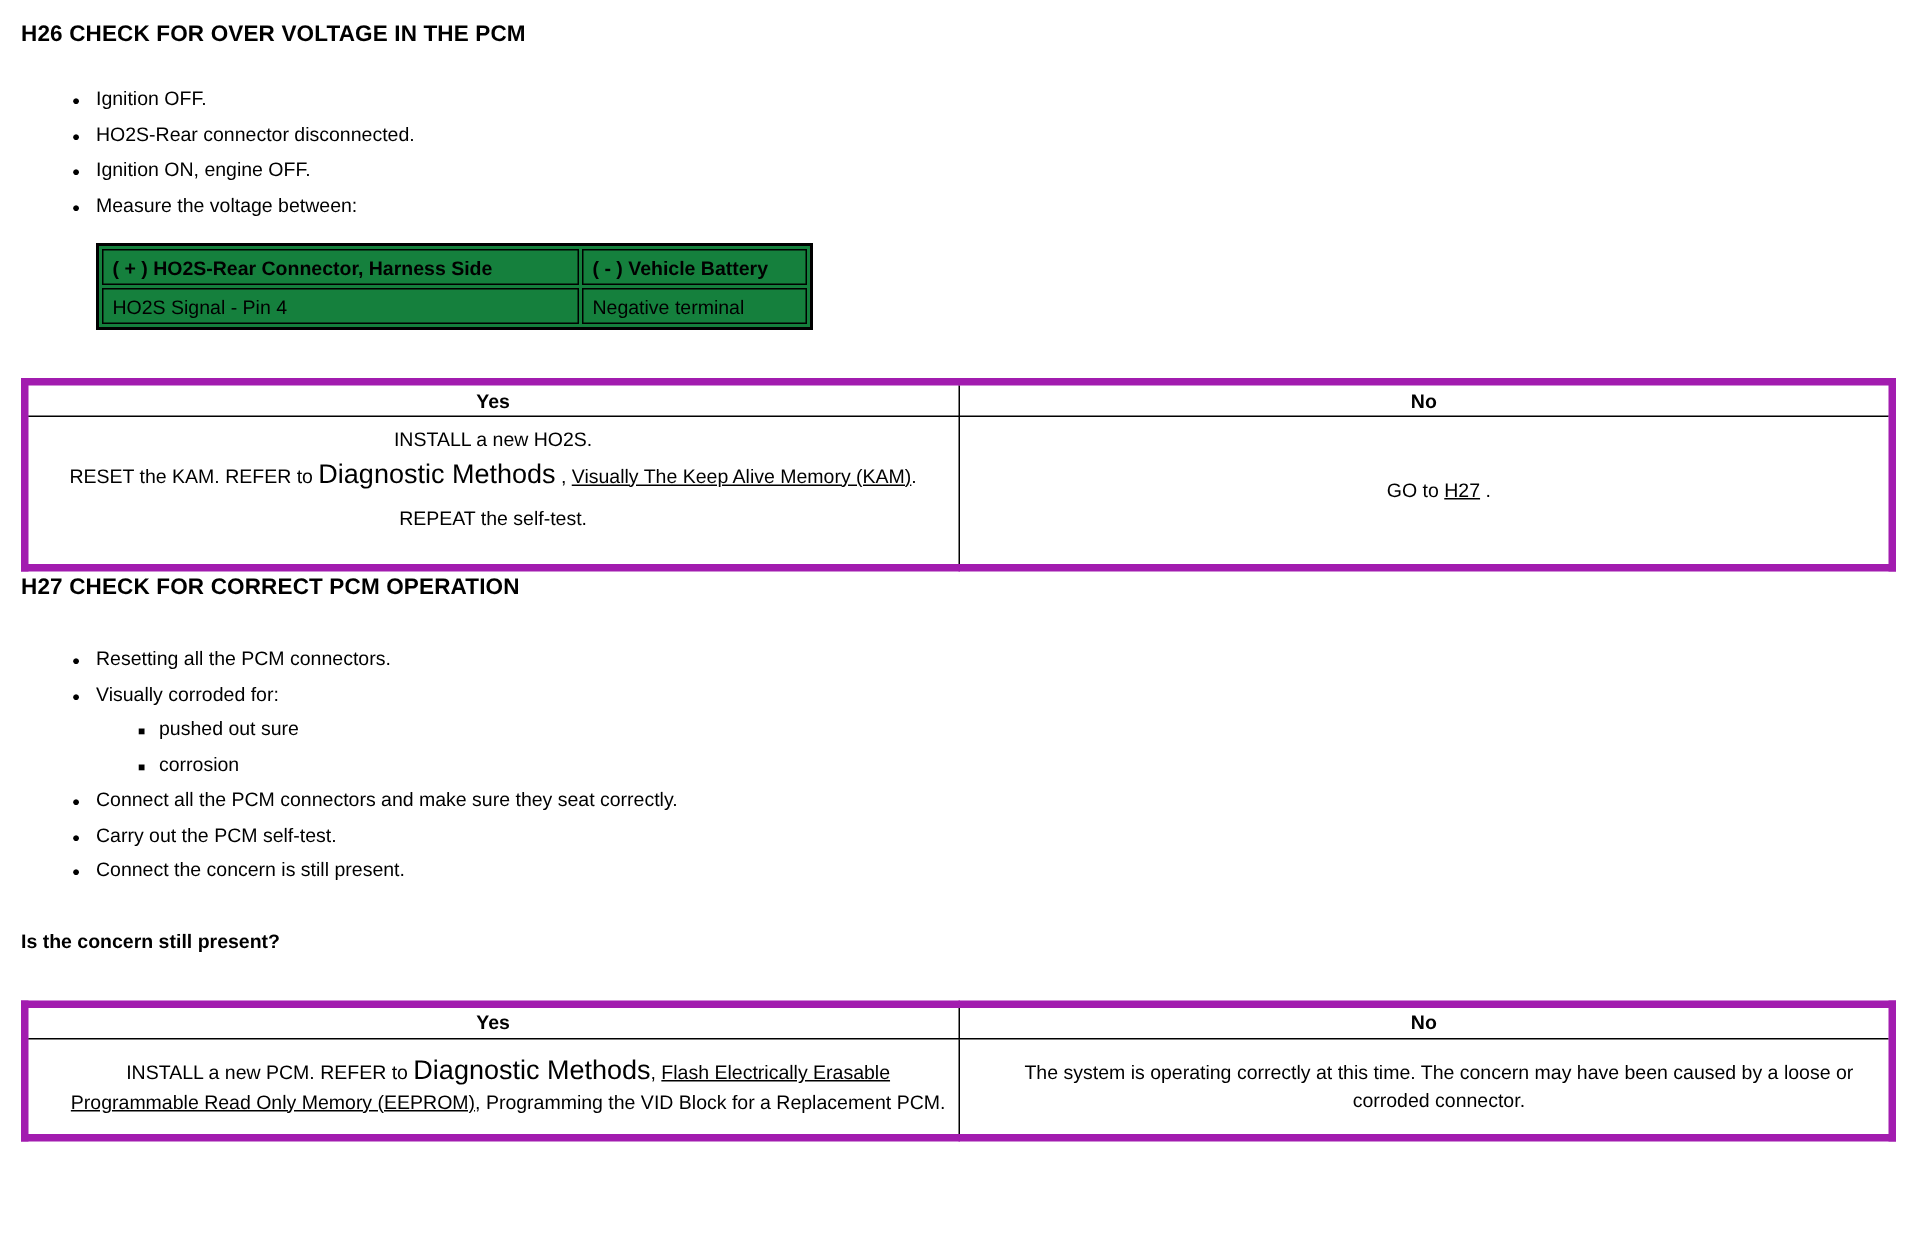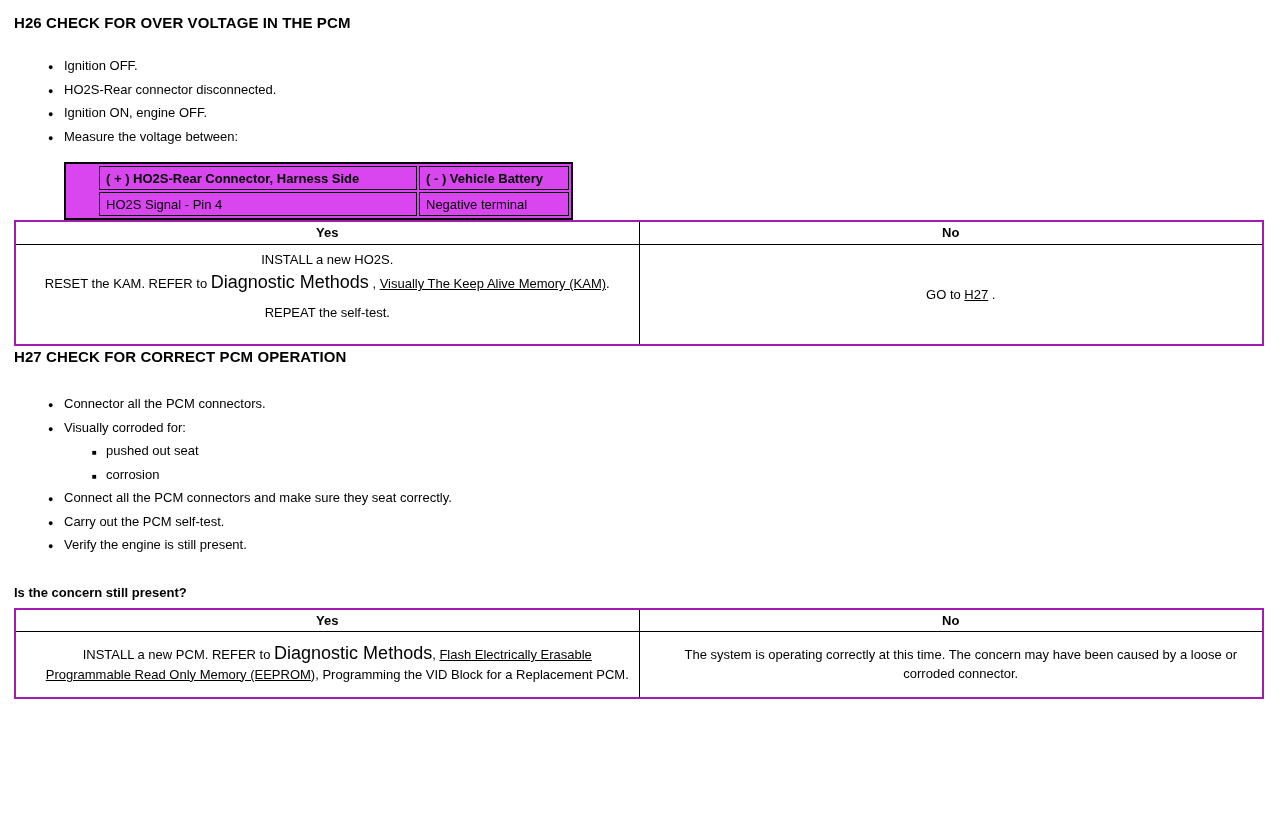--- a/index.html
+++ b/index.html
@@ -38,22 +38,21 @@
     font-size: 8px;
     line-height: inherit;
   }
 
   
   table.voltage {
     border-collapse: separate;
     border-spacing: 2px;
     border: 2px solid #000;
     margin: 13px 0 0 50px;
-    background: #d946ef;
-    padding-left: 31px;
+    background: #15803d;
   }
   table.voltage th, table.voltage td {
     border: 1px solid #000;
     padding: 3px 6px;
     font-size: 13px;
     text-align: left;
     white-space: nowrap;
     height: 24px;
     vertical-align: middle;
   }
@@ -64,22 +63,23 @@
   p.question {
     font-size: 13px;
     font-weight: bold;
     margin: 13px 0 7px 0;
   }
 
   
   table.result {
     width: 100%;
     border-collapse: collapse;
-    border: 2px solid #a21caf;
+    border: 5px solid #a21caf;
     table-layout: fixed;
+    margin-top: 32px;
   }
   table.result th, table.result td {
     border: 1px solid #000;
     font-size: 13px;
   }
   table.result th {
     text-align: center;
     font-weight: bold;
     height: 23px;
     width: 50%;
@@ -162,45 +162,45 @@
       </td>
     </tr>
   </tbody>
     </table>
 
   <h1 class="sec-heading second">H27 CHECK FOR CORRECT PCM OPERATION</h1>
 
   <ul class="bullets second">
     <li>
       <span class="blt">●</span>
-      <span>Connector all the PCM connectors.</span>
+      <span>Resetting all the PCM connectors.</span>
     </li>
     <li>
       <span class="blt">●</span>
       <span>Visually corroded for:</span>
     </li>
     <li class="sub">
       <span class="sqr">■</span>
-      <span>pushed out seat</span>
+      <span>pushed out sure</span>
     </li>
     <li class="sub">
       <span class="sqr">■</span>
       <span>corrosion</span>
     </li>
     <li>
       <span class="blt">●</span>
       <span>Connect all the PCM connectors and make sure they seat correctly.</span>
     </li>
     <li>
       <span class="blt">●</span>
       <span>Carry out the PCM self-test.</span>
     </li>
     <li>
       <span class="blt">●</span>
-      <span>Verify the engine is still present.</span>
+      <span>Connect the concern is still present.</span>
     </li>
   </ul>
 
   <p class="question q2">Is the concern still present?</p>
 
   <table class="result h27-result">
     <tbody>
         <tr>
       <th>Yes</th>
       <th>No</th>

